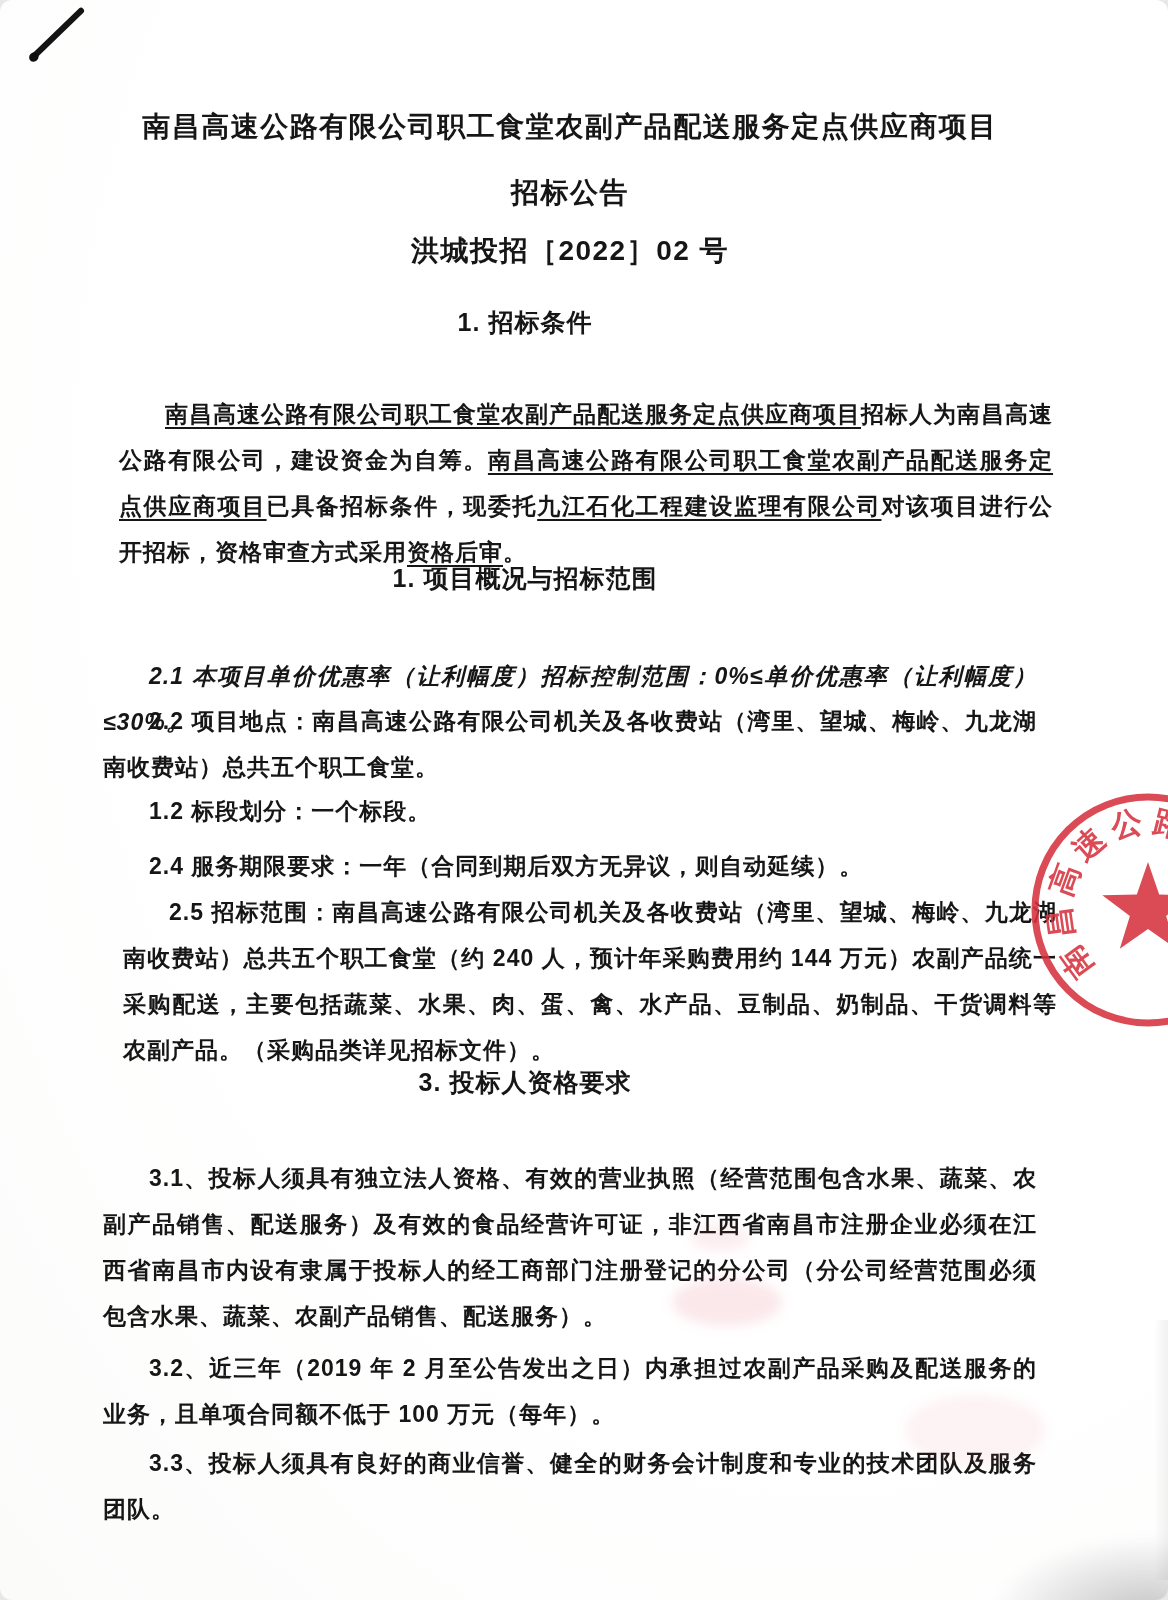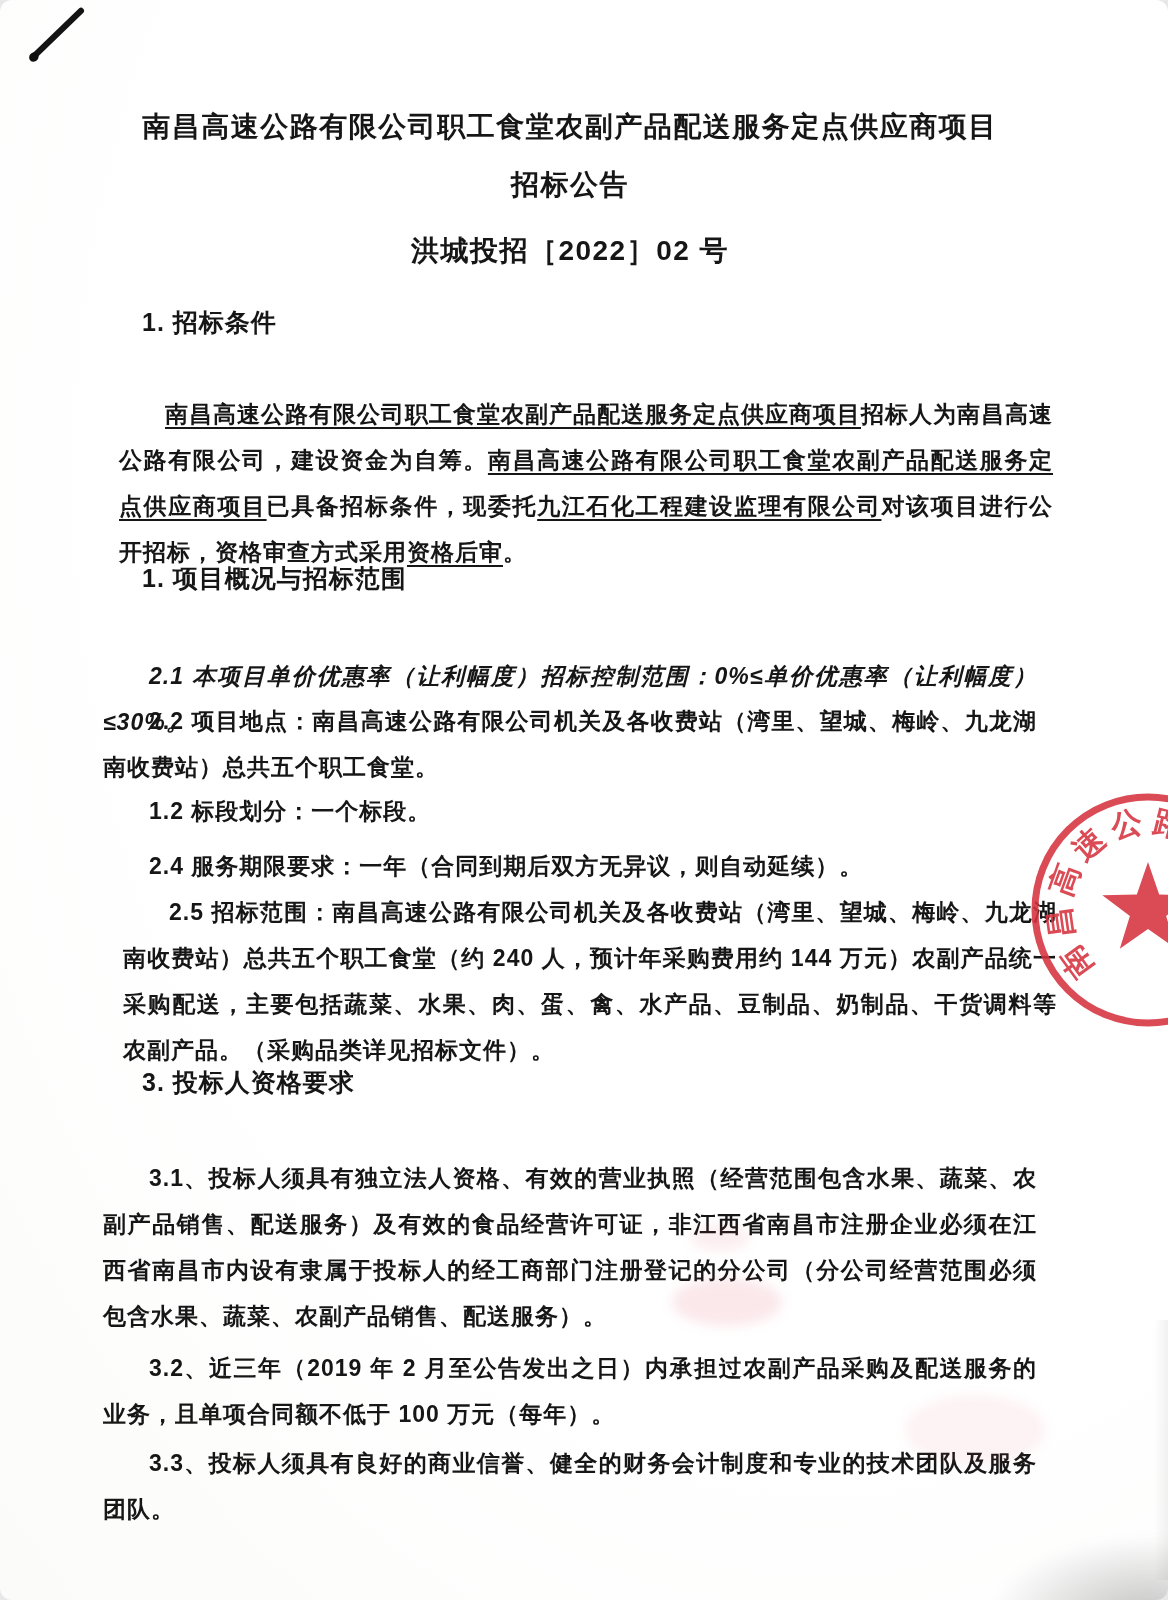--- a/index.html
+++ b/index.html
@@ -25,26 +25,26 @@
     content:"";position:absolute;left:-4px;top:-1px;width:10px;height:9px;
     background:#0e0e0e;border-radius:50%;
   }
   
   .title-line{
     position:absolute;left:103px;width:934px;
     text-align:center;font-weight:700;font-size:28px;
     letter-spacing:1.5px;white-space:nowrap;
   }
   #t1{top:108px;}
-  #t2{top:166px;}
+  #t2{top:174px;}
   #t3{top:232px;}
   
   .heading{
-    position:absolute;left:142px;width:800px;
-    font-weight:700;font-size:25px;letter-spacing:1px;
+    position:absolute;left:125px;width:800px;
+    font-weight:700;font-size:25px;letter-spacing:1px;text-align:center;
   }
   #h1{top:306px;}
   #h2{top:562px;}
   #h3{top:1066px;}
   
   .para{
     position:absolute;left:103px;width:934px;
     font-size:23px;line-height:46px;font-weight:600;
     letter-spacing:1px;
     text-indent:46px;

